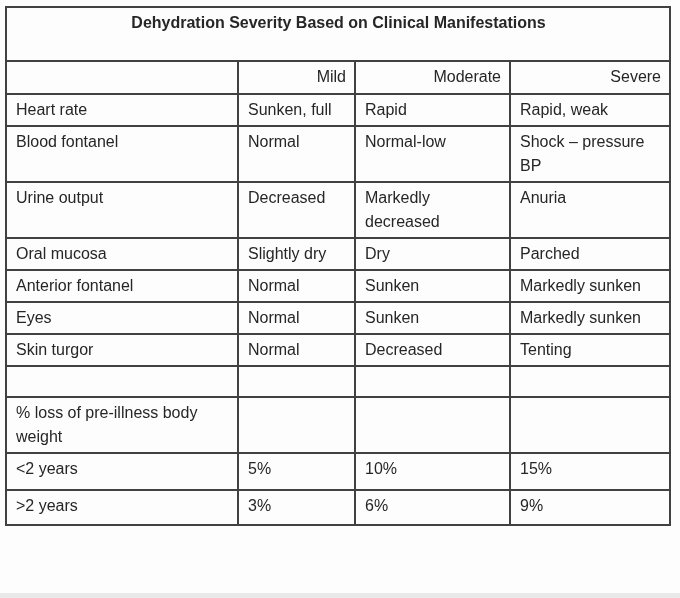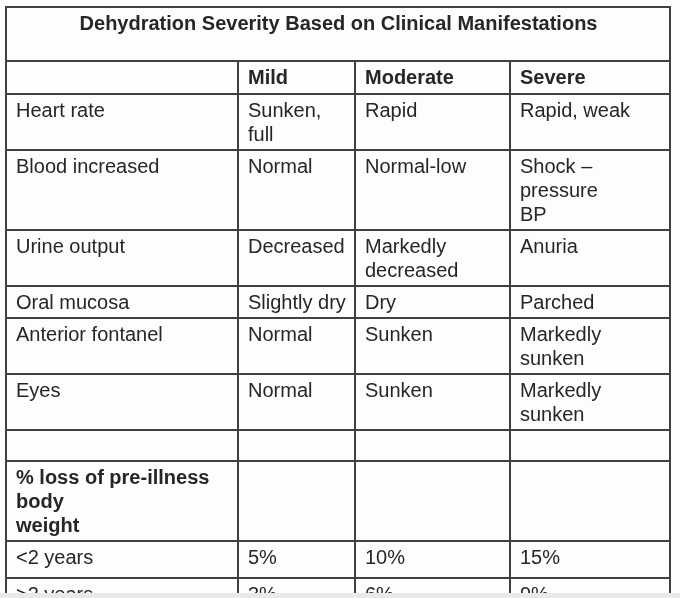--- a/index.html
+++ b/index.html
@@ -23,39 +23,40 @@
     left: 5px;
     top: 6px;
     width: 664px;
     border-collapse: collapse;
     table-layout: fixed;
   }
   table.clinical td {
     border: 2px solid #414141;
     vertical-align: top;
     padding: 3px 8px 3px 9px;
-    font-size: 20px;
+    font-size: 16px;
     line-height: 24px;
     white-space: pre-line;
     overflow: hidden;
   }
   td.title-cell {
     text-align: center;
     vertical-align: middle;
     font-weight: bold;
     font-size: 15px;
     padding: 2px 8px;
     white-space: normal;
   }
   td.col-header {
-    font-weight: bold;
+    font-weight: normal;
     font-size: 14.5px;
+    text-align: right;
   }
   td.bold-label {
-    font-weight: bold;
+    font-weight: normal;
     margin-top: 24px;
   }
   .bottom-edge {
     position: absolute;
     left: 0;
     bottom: 0;
     width: 680px;
     height: 5px;
     background: #e9e9e9;
   }
@@ -81,21 +82,21 @@
         <td class="col-header">Moderate</td>
         <td class="col-header">Severe</td>
       </tr>
       <tr style="height:30px">
         <td>Heart rate</td>
         <td>Sunken, full</td>
         <td>Rapid</td>
         <td>Rapid, weak</td>
       </tr>
       <tr style="height:56px">
-        <td>Blood increased</td>
+        <td>Blood fontanel</td>
         <td>Normal</td>
         <td>Normal-low</td>
         <td>Shock – pressure
 BP</td>
       </tr>
       <tr style="height:52px">
         <td>Urine output</td>
         <td>Decreased</td>
         <td>Markedly
 decreased</td>
@@ -111,20 +112,26 @@
         <td>Anterior fontanel</td>
         <td>Normal</td>
         <td>Sunken</td>
         <td>Markedly sunken</td>
       </tr>
       <tr style="height:26px">
         <td>Eyes</td>
         <td>Normal</td>
         <td>Sunken</td>
         <td>Markedly sunken</td>
+      </tr>
+      <tr style="height:32px">
+        <td>Skin turgor</td>
+        <td>Normal</td>
+        <td>Decreased</td>
+        <td>Tenting</td>
       </tr>
       <tr style="height:31px">
         <td></td>
         <td></td>
         <td></td>
         <td></td>
       </tr>
       <tr style="height:52px">
         <td class="bold-label">% loss of pre-illness body
 weight</td>

